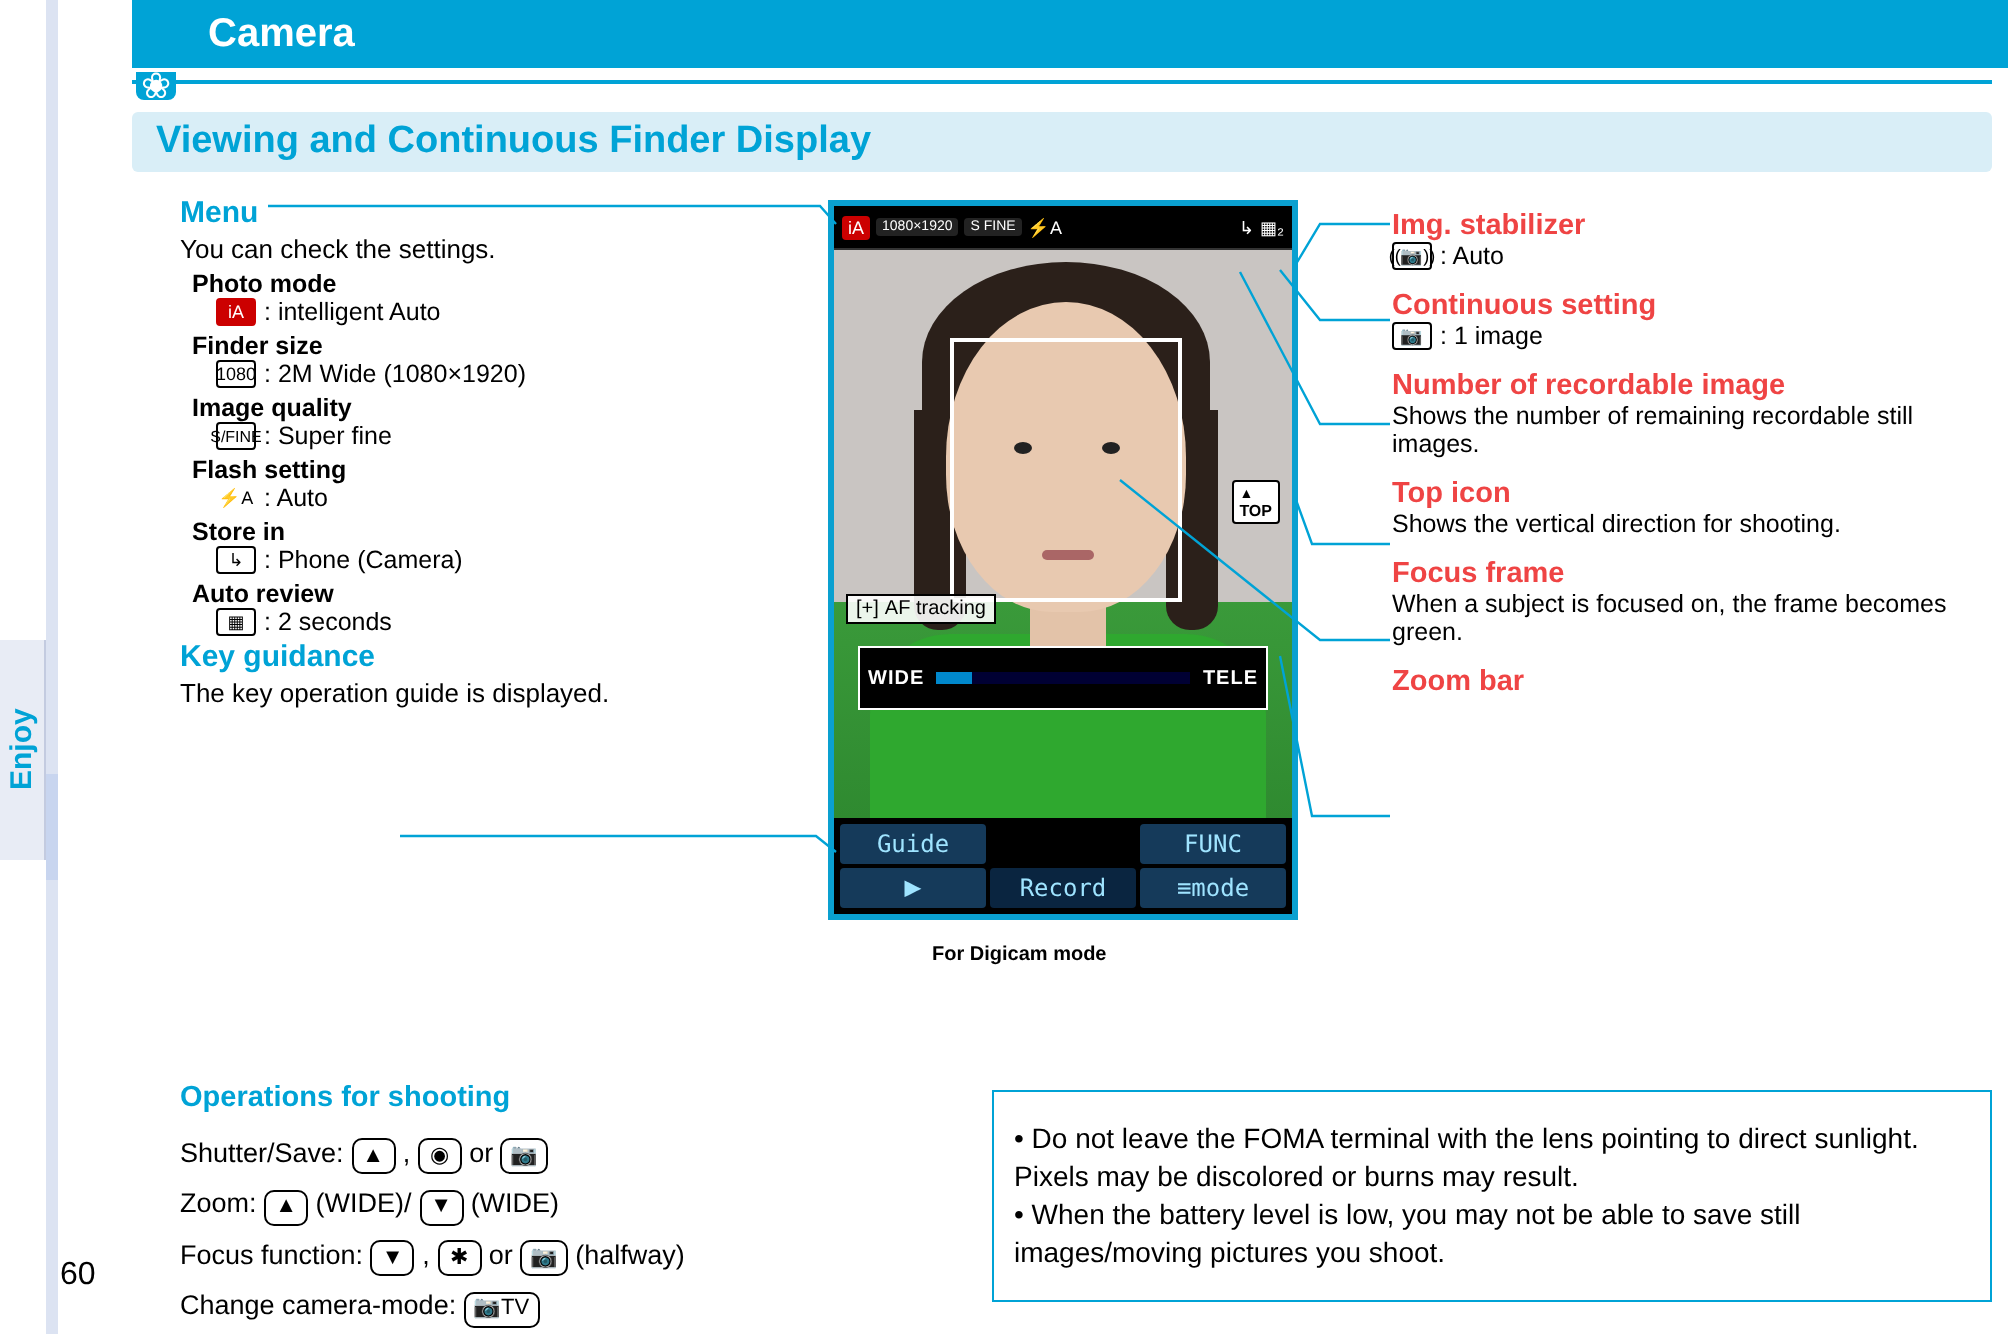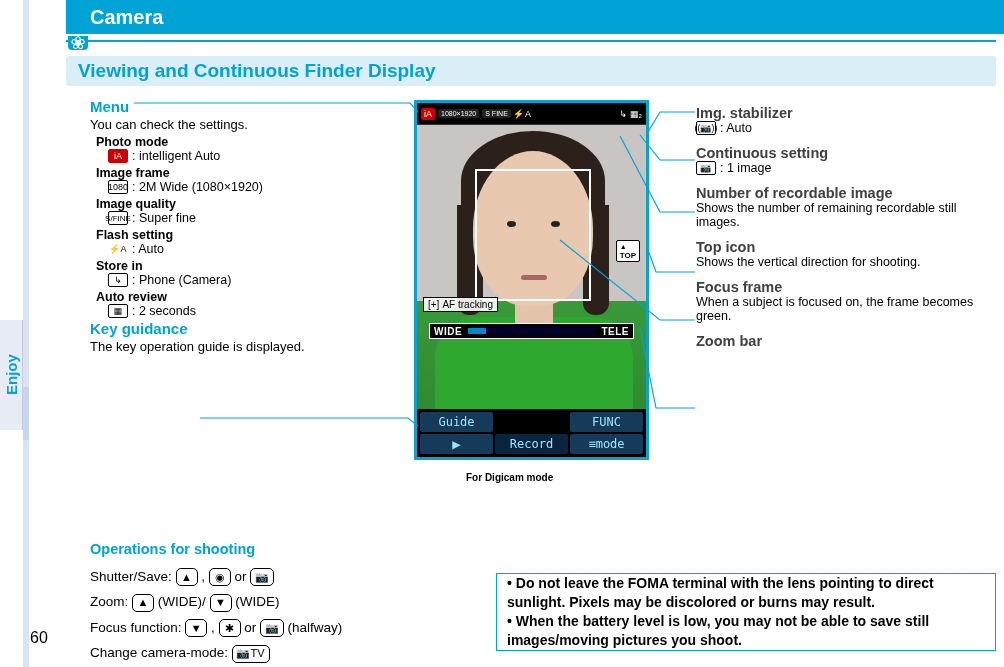--- a/index.html
+++ b/index.html
@@ -13,21 +13,21 @@
     height: 667px;
     position: relative;
   }
   .topbar {
     position: absolute;
     left: 66px; right: 0; top: 0; height: 34px;
     background: #00a3d6;
     color: #fff;
     display: flex;
     align-items: center;
-    padding-left: 24px;
+    padding-left: 38px;
     font-weight: bold;
     font-size: 20px;
   }
   .flower {
     position: absolute;
     left: 68px; top: 36px;
     color: #fff;
     font-size: 18px;
     background: #00a3d6;
     width: 20px; height: 14px;
@@ -72,21 +72,21 @@
   .mini-icon.cam { border:1px solid #000; }
   .keybtn {
     display: inline-flex; align-items: center; justify-content: center;
     min-width: 22px; height: 18px; border: 1.5px solid #000; border-radius: 5px;
     padding: 0 4px; background: #fff; font-size: 11px;
   }
   .rightcol {
     position: absolute;
     right: 8px; top: 105px; width: 300px;
   }
-  .r-sec-title { color: #404040; font-weight: bold; font-size: 14.5px; margin: 0; }
+  .r-sec-title { color: #ef4444; font-weight: bold; font-size: 14.5px; margin: 0; }
   .r-sec-body { font-size: 12.5px; margin: 0 0 10px 0; display: flex; align-items: center; gap: 4px; flex-wrap: wrap;}
   .finder {
     position: absolute;
     left: 414px; top: 100px; width: 235px; height: 360px;
     border: 3px solid #0aa0d0;
     background: #bdbdbd;
   }
   .finder .statusbar {
     position: absolute; left: 0; right: 0; top: 0; height: 22px;
     background: #000; color: #fff; font-size: 9px;
@@ -122,42 +122,42 @@
   .top-badge {
     position: absolute; right: 6px; top: 115px;
     background: #fff; color:#000; font-size:8px; font-weight:bold; padding:1px 3px; border-radius:2px; border:1px solid #000;
   }
   .af-badge {
     position: absolute; left: 6px; top: 172px;
     background: rgba(255,255,255,.9); color:#000; font-size:10px; padding:1px 4px; border:1px solid #000;
     display:flex; gap:3px; align-items:center;
   }
   .zoombar {
-    position: absolute; left: 12px; right: 12px; top: 198px; height: 16px;
+    position: absolute; left: 12px; right: 12px; top: 198px; height: 32px;
     background: #000; border:1px solid #fff; display:flex; align-items:center; color:#fff;
     font-size:10px; font-weight:bold; letter-spacing:0.5px;
   }
   .zoombar span.lbl { padding:0 4px; text-shadow:1px 1px 0 #000;}
   .zoombar .track { flex:1; height:6px; background:linear-gradient(90deg,#08c,#08c 14%,#003 14%,#003); margin:0 2px;}
   .fnkeys {
     position: absolute; left:0; right:0; bottom:0; height:48px;
     background:#000; display:grid; grid-template-columns:1fr 1fr 1fr; grid-template-rows:1fr 1fr;
     gap:2px; padding:3px;
   }
   .fk { background:#153a5a; color:#9fe4ff; font-family:monospace; font-size:12px;
         display:flex; align-items:center; justify-content:center; border-radius:2px;}
   .fk.record { grid-column:2; grid-row:2; background:#0a2540;}
   .fk.play { grid-column:1; grid-row:2; font-size:14px;}
   .fk.mode { grid-column:3; grid-row:2;}
   .finder-caption {
     position:absolute; left: 466px; top: 472px; font-weight:bold; font-size:10px;
   }
   .notebox {
     position:absolute; right:8px; bottom:16px; width:500px;
-    border:1px solid #00a3d6; padding:0 10px; font-size:14px; line-height:1.35;font-weight:bold;
+    border:1px solid #00a3d6; padding:14px 10px; font-size:14px; line-height:1.35;
   }
   .page-num {
     position:absolute; left:30px; bottom:20px; font-size:16px;
   }
   .side-tab {
     position:absolute; left:0; top:320px; width:23px; height:110px;
     background:#e8ecf5; border-right:1px solid #c3cbe0;
   }
   .side-tab .vtext {
     color:#00a3d6; font-weight:bold; font-size:15px;
@@ -193,21 +193,21 @@
 <div class="leftcol">
   <div class="sec-title">Menu</div>
   <div class="sec-body">You can check the settings.</div>
 
   <div class="mitem">Photo mode</div>
   <div class="mval">
     <span class="mini-icon auto">iA</span>
     <span>: intelligent Auto</span>
   </div>
 
-  <div class="mitem">Image frame</div>
+  <div class="mitem">Finder size</div>
   <div class="mval">
     <span class="mini-icon">1080</span>
     <span>: 2M Wide (1080×1920)</span>
   </div>
 
   <div class="mitem">Image quality</div>
   <div class="mval">
     <span class="mini-icon" style="font-size:8px">S/FINE</span>
     <span>: Super fine</span>
   </div>

